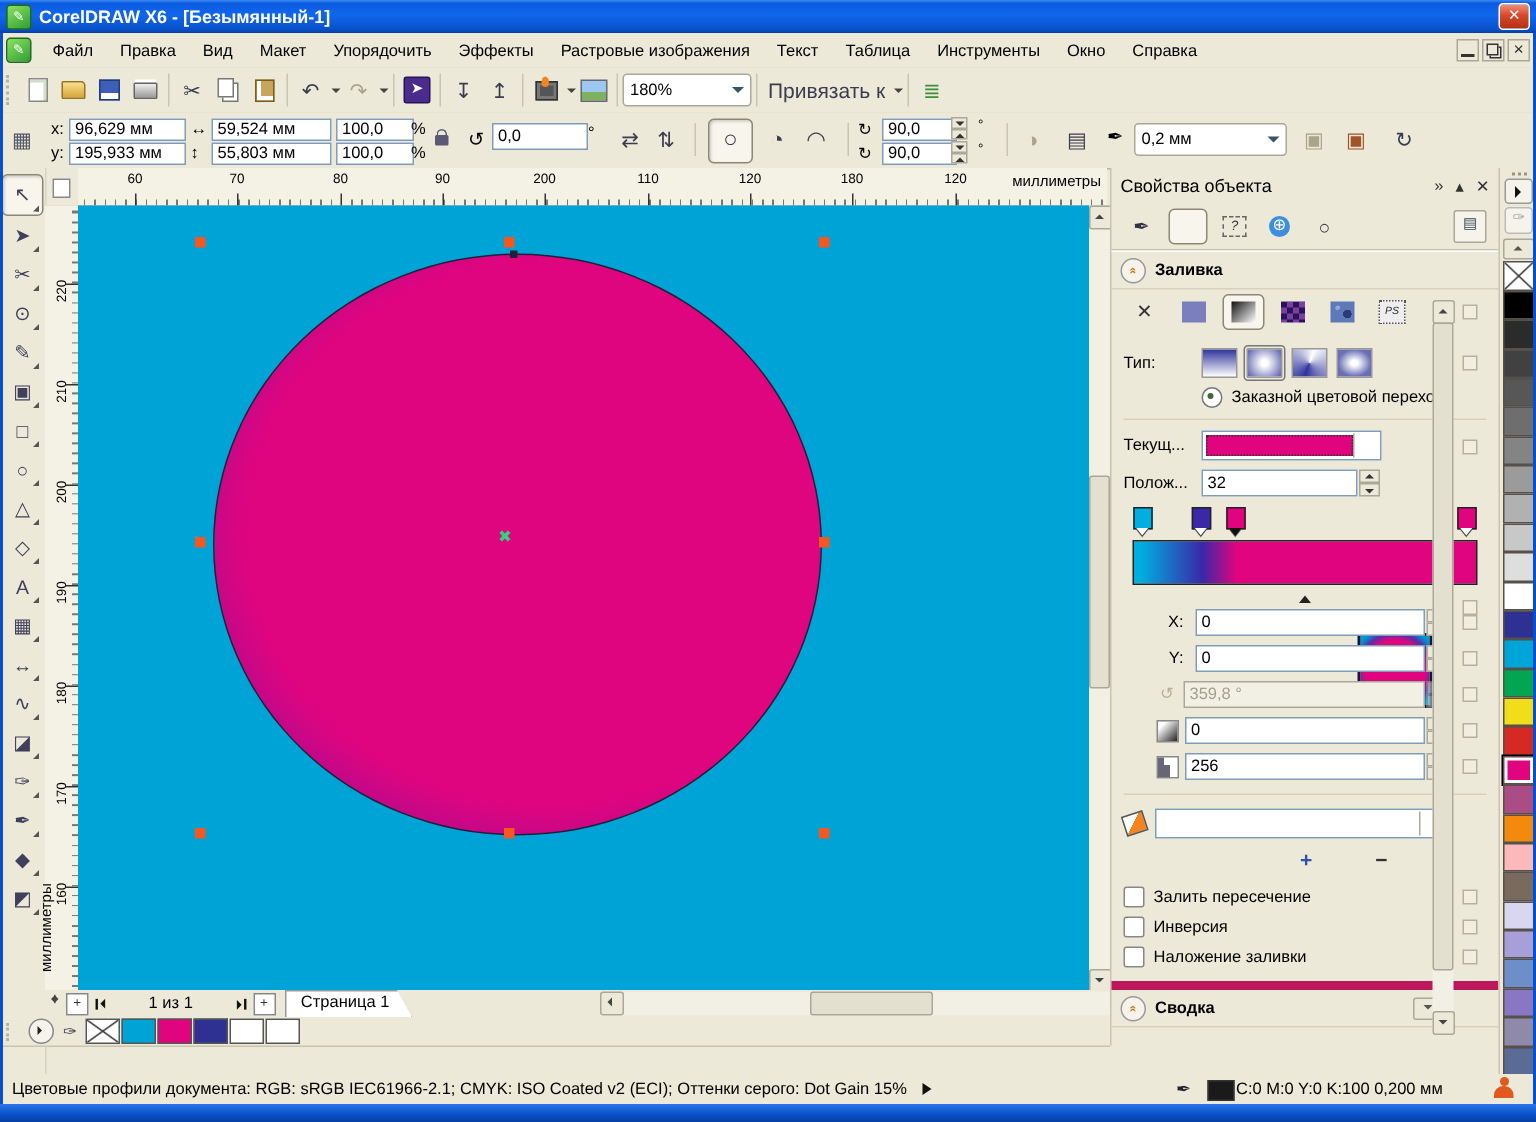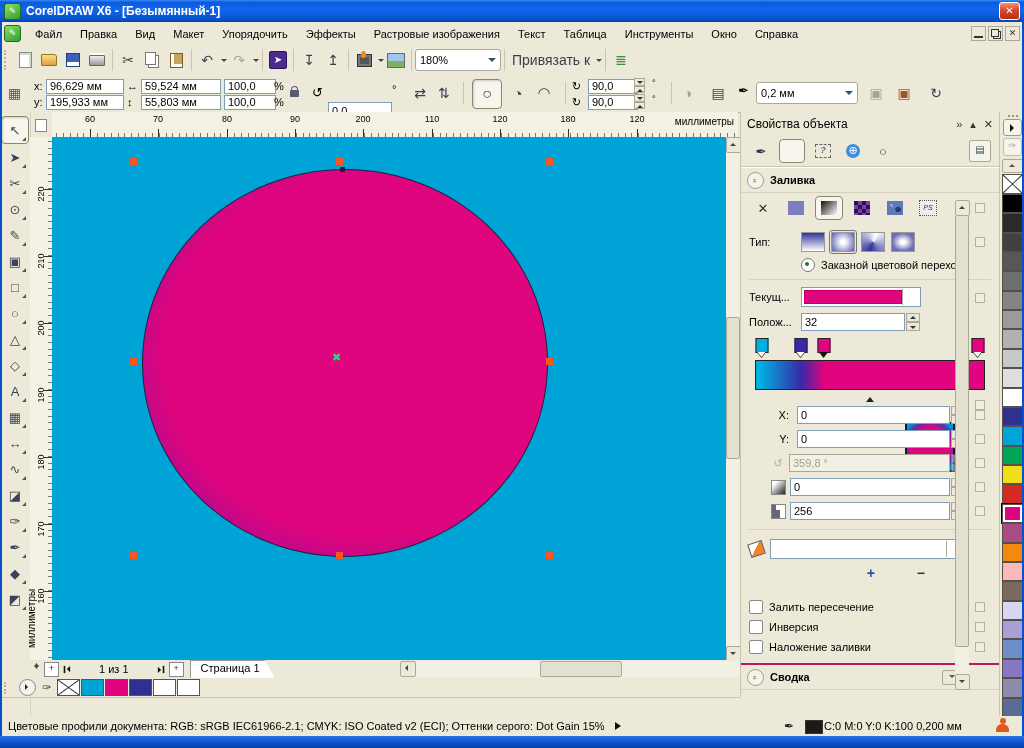--- a/index.html
+++ b/index.html
@@ -281,21 +281,21 @@
     <span class="plab" style="left:127px;top:5px">↔</span>
     <span class="fld" style="left:141px;top:4px;width:72px">59,524 мм</span>
     <span class="plab" style="left:127px;top:21px">↕</span>
     <span class="fld" style="left:141px;top:20px;width:72px">55,803 мм</span>
     <span class="fld" style="left:224px;top:4px;width:44px">100,0</span>
     <span class="plab" style="left:274px;top:5px">%</span>
     <span class="fld" style="left:224px;top:20px;width:44px">100,0</span>
     <span class="plab" style="left:274px;top:21px">%</span>
     <span class="lockic" style="left:290px;top:15px;position:absolute"></span>
     <span class="plab" style="left:312px;top:10px;font-size:13px">↺</span>
-    <span class="fld" style="left:328px;top:27px;width:56px;height:16px;line-height:16px">0,0</span>
+    <span class="fld" style="left:328px;top:7px;width:56px;height:16px;line-height:16px">0,0</span>
     <span class="plab" style="left:392px;top:8px">°</span>
     <span class="tbtn px" style="left:408px;top:6px">⇄</span>
     <span class="tbtn px" style="left:432px;top:6px">⇅</span>
     <span class="tsep px" style="left:460px;top:7px"></span>
     <span class="tbtn px pressedbtn" style="left:472px;top:4px;width:28px;height:28px;font-size:16px">○</span>
     <span class="tbtn px" style="left:506px;top:6px;font-size:15px">◔</span>
     <span class="tbtn px" style="left:532px;top:6px;font-size:15px">◠</span>
     <span class="tsep px" style="left:562px;top:7px"></span>
     <span class="plab" style="left:572px;top:5px">↻</span>
     <span class="fld" style="left:588px;top:4px;width:42px">90,0</span>
@@ -601,37 +601,37 @@
         <span class="dd-btn">
             <span class="sel-arrow" style="margin:0"></span>
           </span>
       </span>
     </div>
     <div class="dk-row">
       <span class="plusminus">+</span>
       <span class="plusminus" style="margin-left:2px;color:#333">−</span>
     </div>
 
-    <div class="dk-row" style="margin-top:13px">
+    <div class="dk-row" style="margin-top:4px">
       <span class="cb"></span>
       <span>Залить пересечение</span>
       <span class="sq"></span>
     </div>
     <div class="dk-row">
       <span class="cb"></span>
       <span>Инверсия</span>
       <span class="sq"></span>
     </div>
     <div class="dk-row">
       <span class="cb"></span>
       <span>Наложение заливки</span>
       <span class="sq"></span>
     </div>
 
-    <div class="section-head" style="margin-top:6px;border-top:2px solid #be185d">
+    <div class="section-head" style="margin-top:6px;border-top:6px solid #be185d">
       <span class="chev-circ">»</span>
       <span>Сводка</span>
       <span class="pal-scroll dn" style="position:absolute;right:36px"></span>
     </div>
 
     <div id="docker-scroll">
       <span class="sb-btn up" style="left:0;top:0;width:13px"></span>
       <span class="sb-thumb" style="left:0;top:15px;width:12px;height:430px"></span>
       <span class="sb-btn dn" style="left:0;top:474px;width:13px"></span>
     </div>

